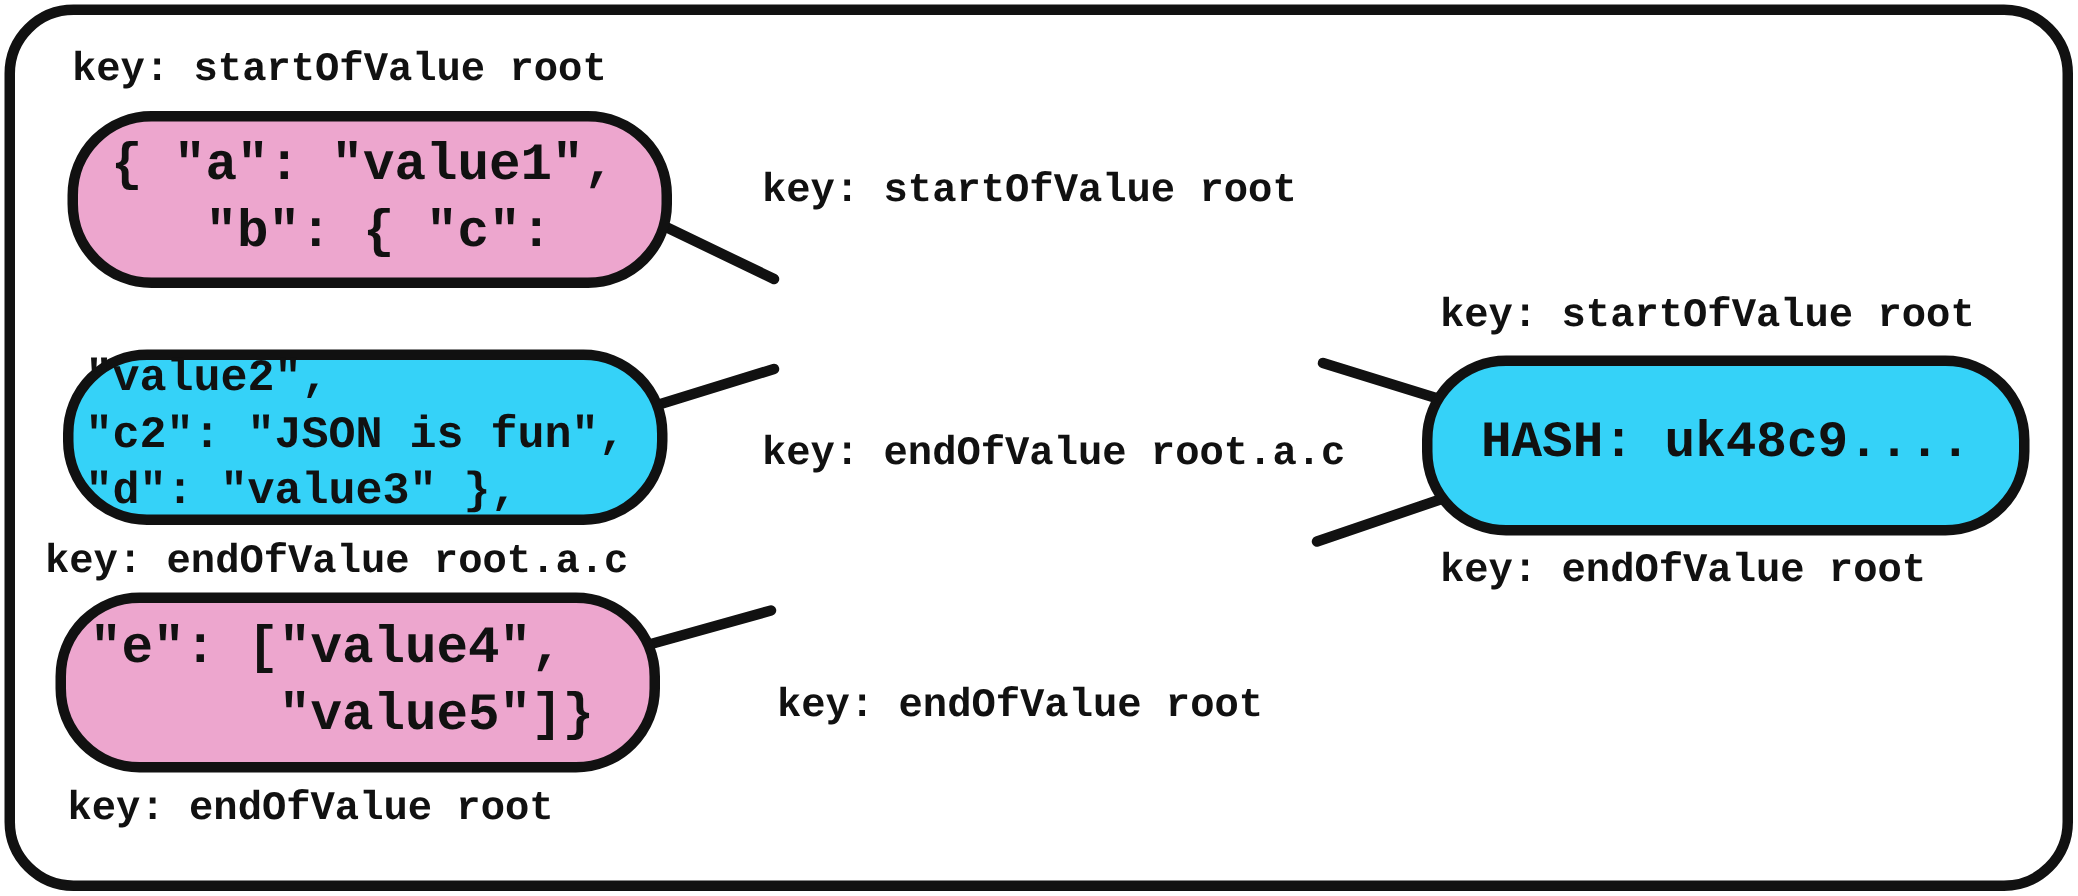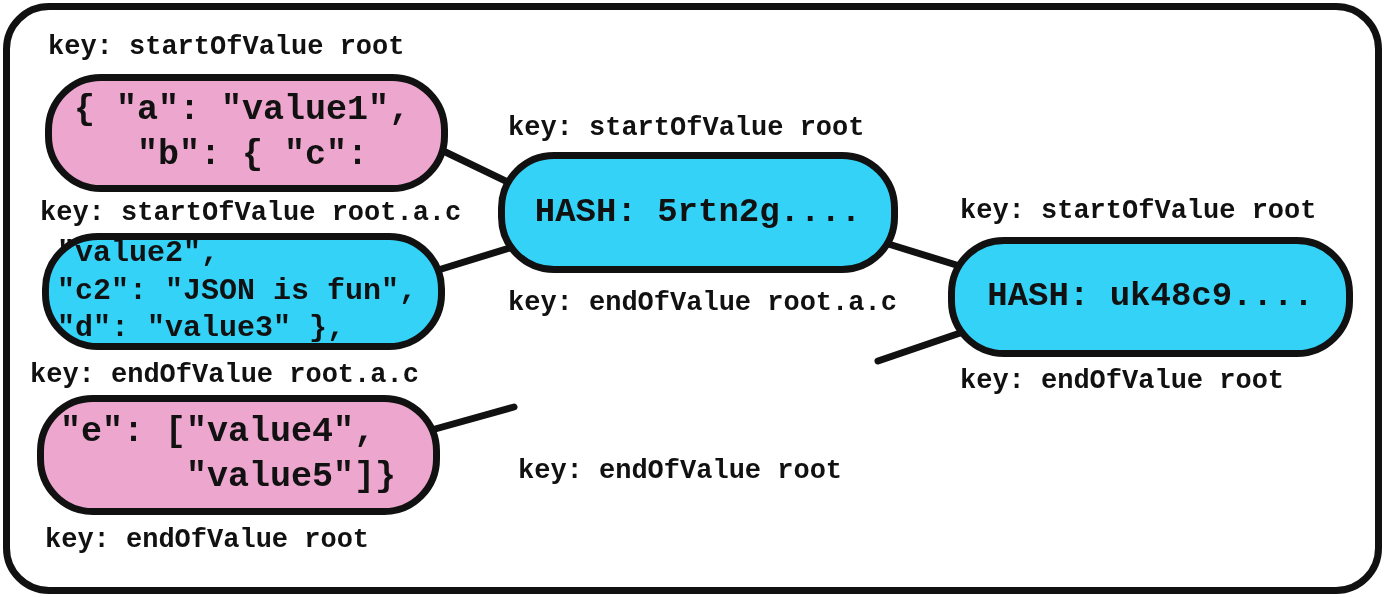--- a/index.html
+++ b/index.html
@@ -80,21 +80,20 @@
 
   <svg class="edges" viewBox="0 0 1385 597">
     <line x1="435" y1="147" x2="516" y2="186" stroke="#111111" stroke-width="7" stroke-linecap="round"></line>
     <line x1="435" y1="271" x2="516" y2="246" stroke="#111111" stroke-width="7" stroke-linecap="round"></line>
     <line x1="428" y1="431" x2="514" y2="407" stroke="#111111" stroke-width="7" stroke-linecap="round"></line>
     <line x1="882" y1="242" x2="966" y2="268" stroke="#111111" stroke-width="7" stroke-linecap="round"></line>
     <line x1="878" y1="361" x2="966" y2="331" stroke="#111111" stroke-width="7" stroke-linecap="round"></line>
   </svg>
 
   <div class="lbl" id="l1">key: startOfValue root</div>
-  <div class="lbl" id="l2">key: startOfValue root.a.c</div>
   <div class="lbl" id="l3">key: endOfValue root.a.c</div>
   <div class="lbl" id="l4">key: endOfValue root</div>
   <div class="lbl" id="l5">key: startOfValue root</div>
   <div class="lbl" id="l6">key: endOfValue root.a.c</div>
   <div class="lbl" id="l7">key: endOfValue root</div>
   <div class="lbl" id="l8">key: startOfValue root</div>
   <div class="lbl" id="l9">key: endOfValue root</div>
 
   <div class="node pink" id="n-json-start">
     <div class="txt">{ "a": "value1",
@@ -105,23 +104,20 @@
     <div class="txt">"value2",
 "c2": "JSON is fun",
 "d": "value3" },</div>
   </div>
 
   <div class="node pink" id="n-json-end">
     <div class="txt">"e": ["value4",
       "value5"]}</div>
   </div>
 
-  <div class="node cyan center" id="n-hash-start">
-    <div class="txt">HASH: 5rtn2g....</div>
-  </div>
 
 
   <div class="node cyan center" id="n-hash-root">
     <div class="txt">HASH: uk48c9....</div>
   </div>
 
   <div class="frame"></div>
 </div>
 
 </body></html>

